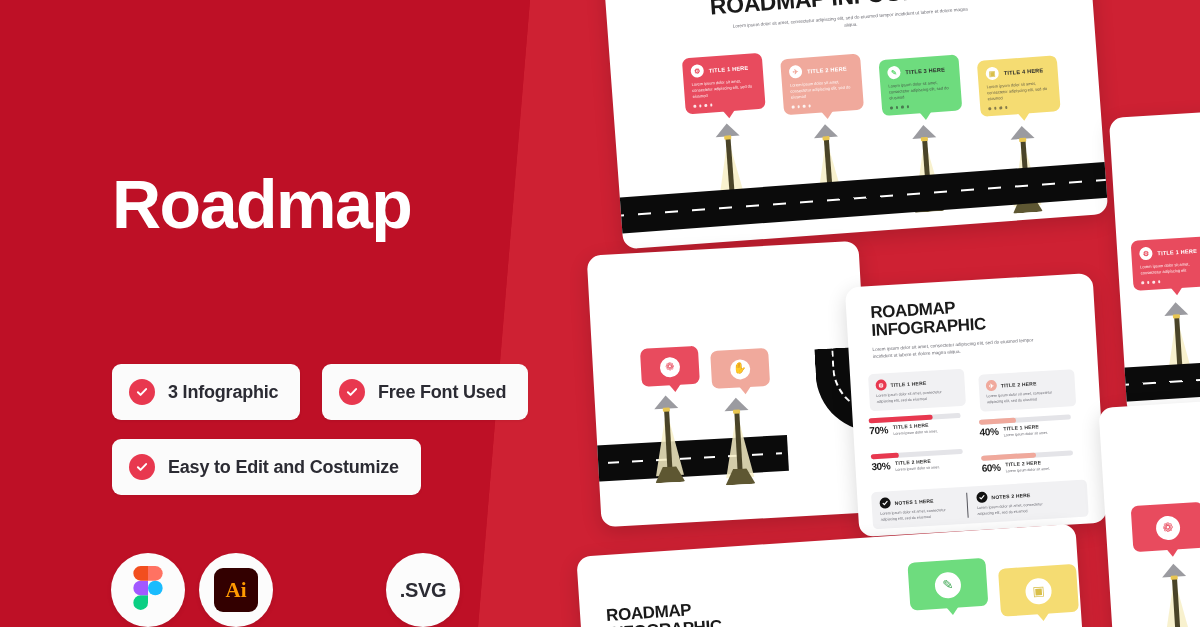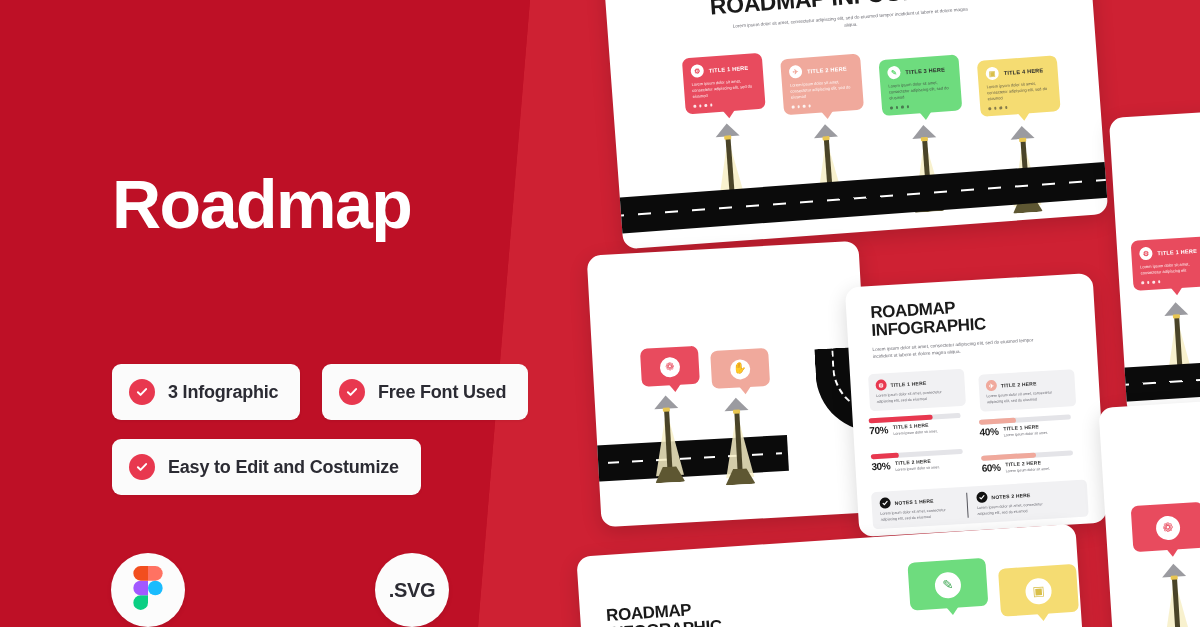--- a/index.html
+++ b/index.html
@@ -65,21 +65,21 @@
   .format-circle{
     position:absolute; top:553px;
     width:74px; height:74px; border-radius:50%;
     background:#FCFCFC;
     display:flex; align-items:center; justify-content:center;
     box-shadow:0 2px 5px rgba(0,0,0,0.08);
   }
   #format-circle-0{ left:111px; }
   #format-circle-1{ left:199px; }
   #format-circle-2{ left:287px; }
-  #format-circle-3{ left:375px;text-align:right; }
+  #format-circle-3{ left:386px;text-align:right; }
   .format-text{ font-size:20px; font-weight:700; color:#2B2B33; letter-spacing:-0.3px; }
 
   .ai-badge{
     width:44px; height:44px; border-radius:9px;
     background:#330000;
     display:flex; align-items:center; justify-content:center;
     color:#FF9A00; font-size:21px; font-weight:700;
     font-family:"Liberation Serif", serif;
   }
 
@@ -600,18 +600,21 @@
       <svg width="30" height="44" viewBox="0 0 38 57">
         <path d="M9.5 57a9.5 9.5 0 009.5-9.5V38H9.5a9.5 9.5 0 000 19z" fill="#0ACF83"></path>
         <path d="M0 28.5A9.5 9.5 0 019.5 19H19v19H9.5A9.5 9.5 0 010 28.5z" fill="#A259FF"></path>
         <path d="M0 9.5A9.5 9.5 0 019.5 0H19v19H9.5A9.5 9.5 0 010 9.5z" fill="#F24E1E"></path>
         <path d="M19 0h9.5a9.5 9.5 0 010 19H19V0z" fill="#FF7262"></path>
         <path d="M38 28.5A9.5 9.5 0 1119 28.5a9.5 9.5 0 0119 0z" fill="#1ABCFE"></path>
       </svg>
     </span>
   </div>
 
+  <div class="format-circle" id="format-circle-1">
+    <span class="ai-badge">Ai</span>
+  </div>
 
 
   <div class="format-circle" id="format-circle-3">
     <span class="format-text">.SVG</span>
   </div>
 </div>
 
 </body></html>

